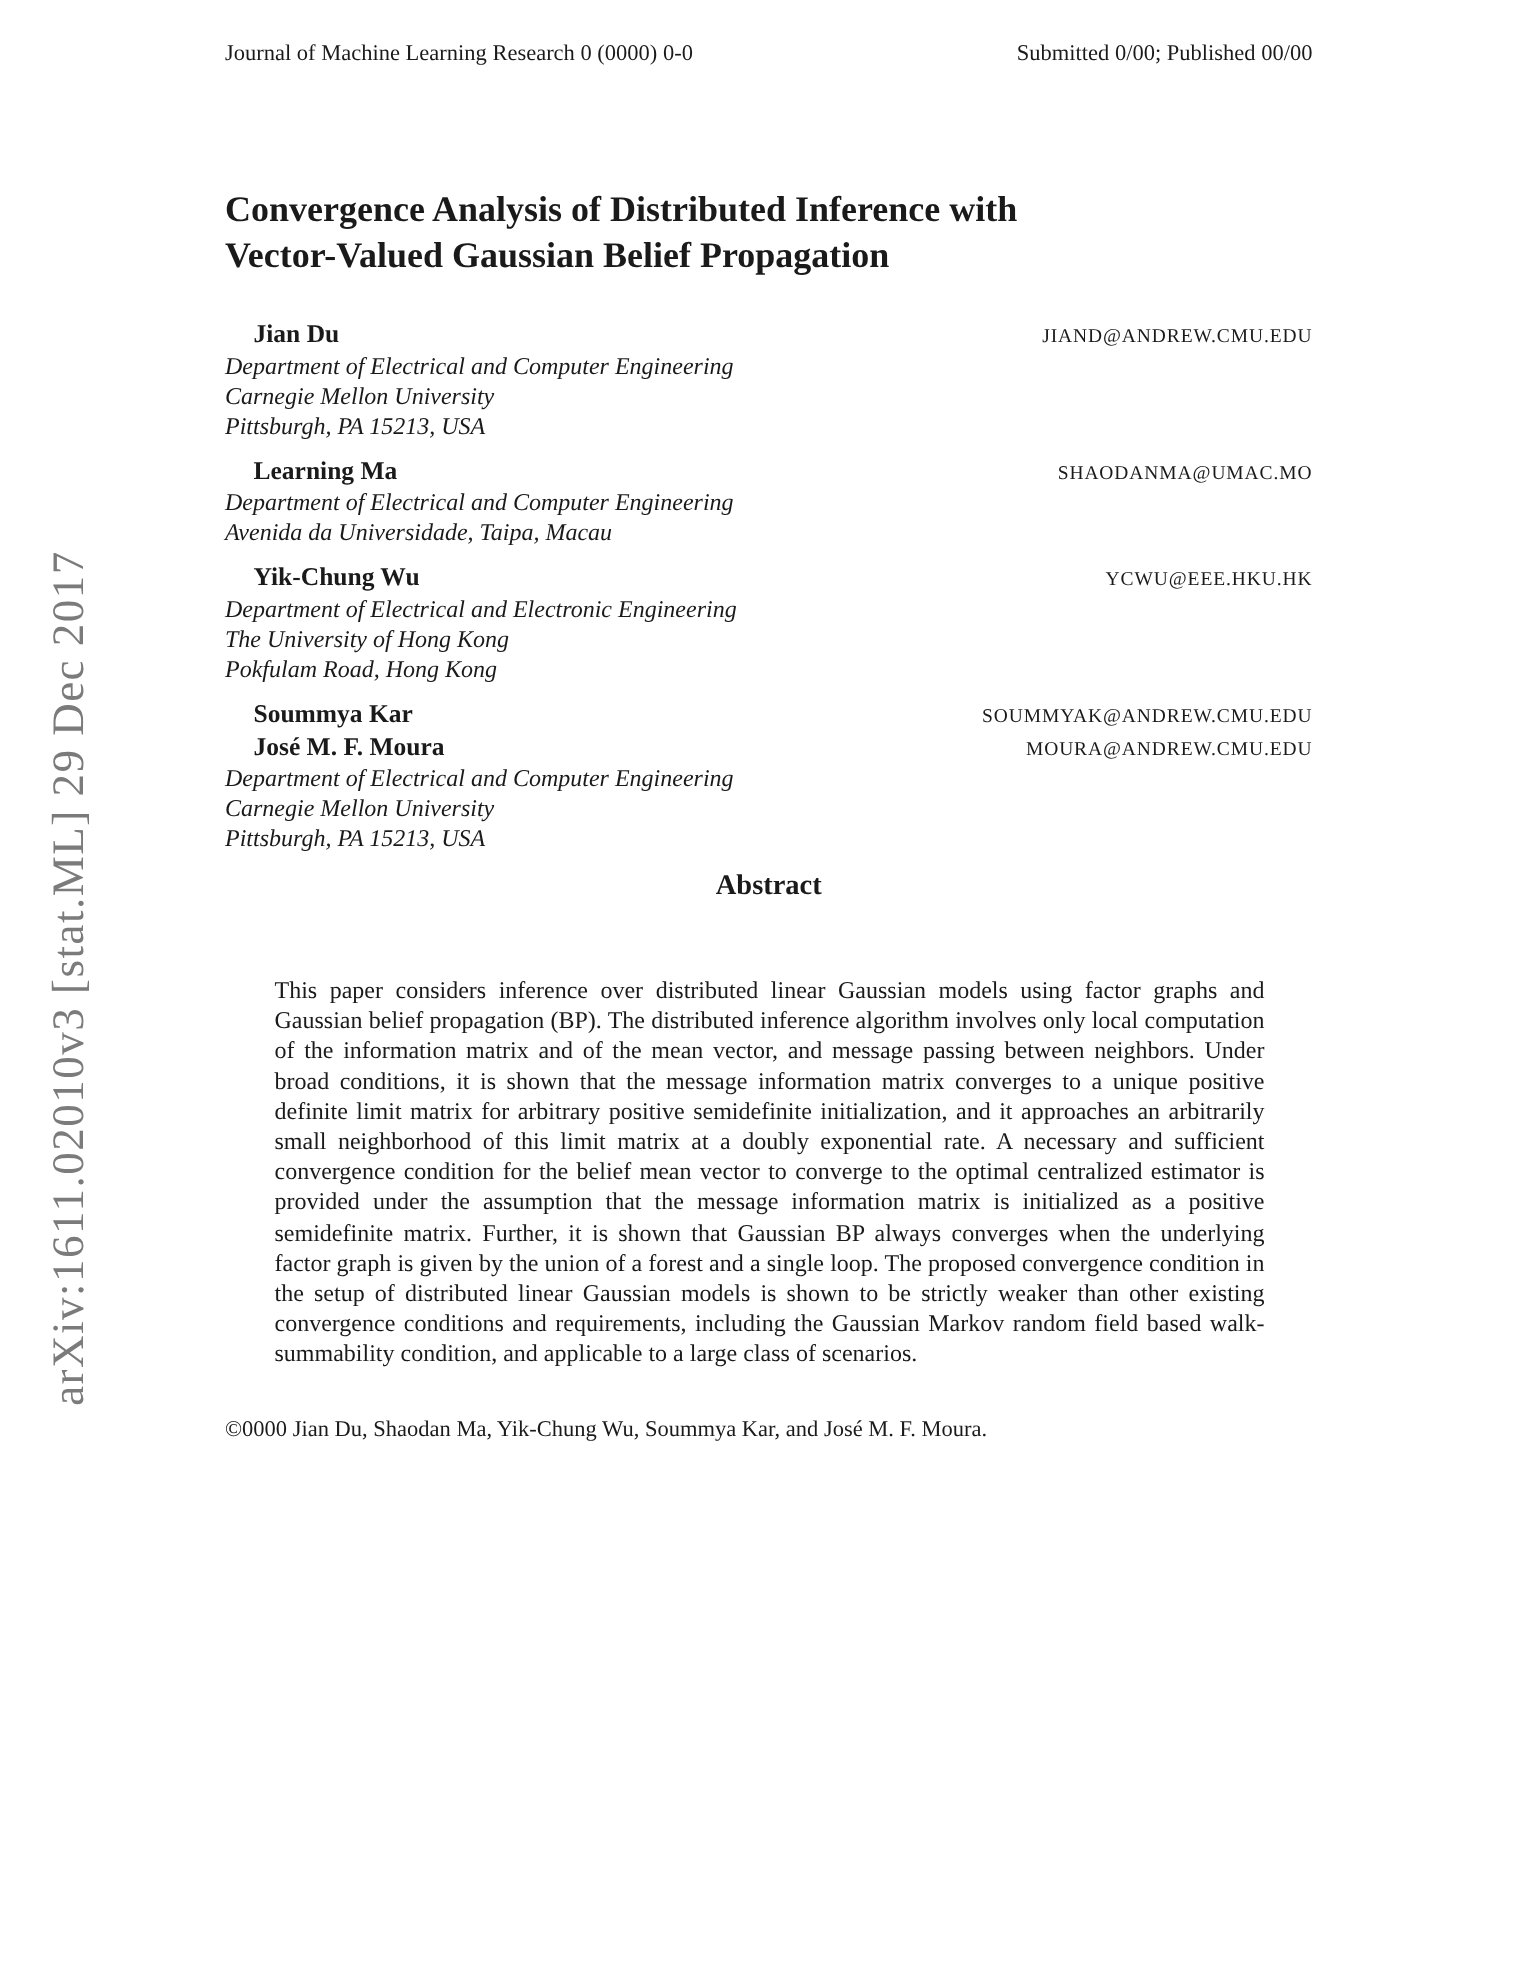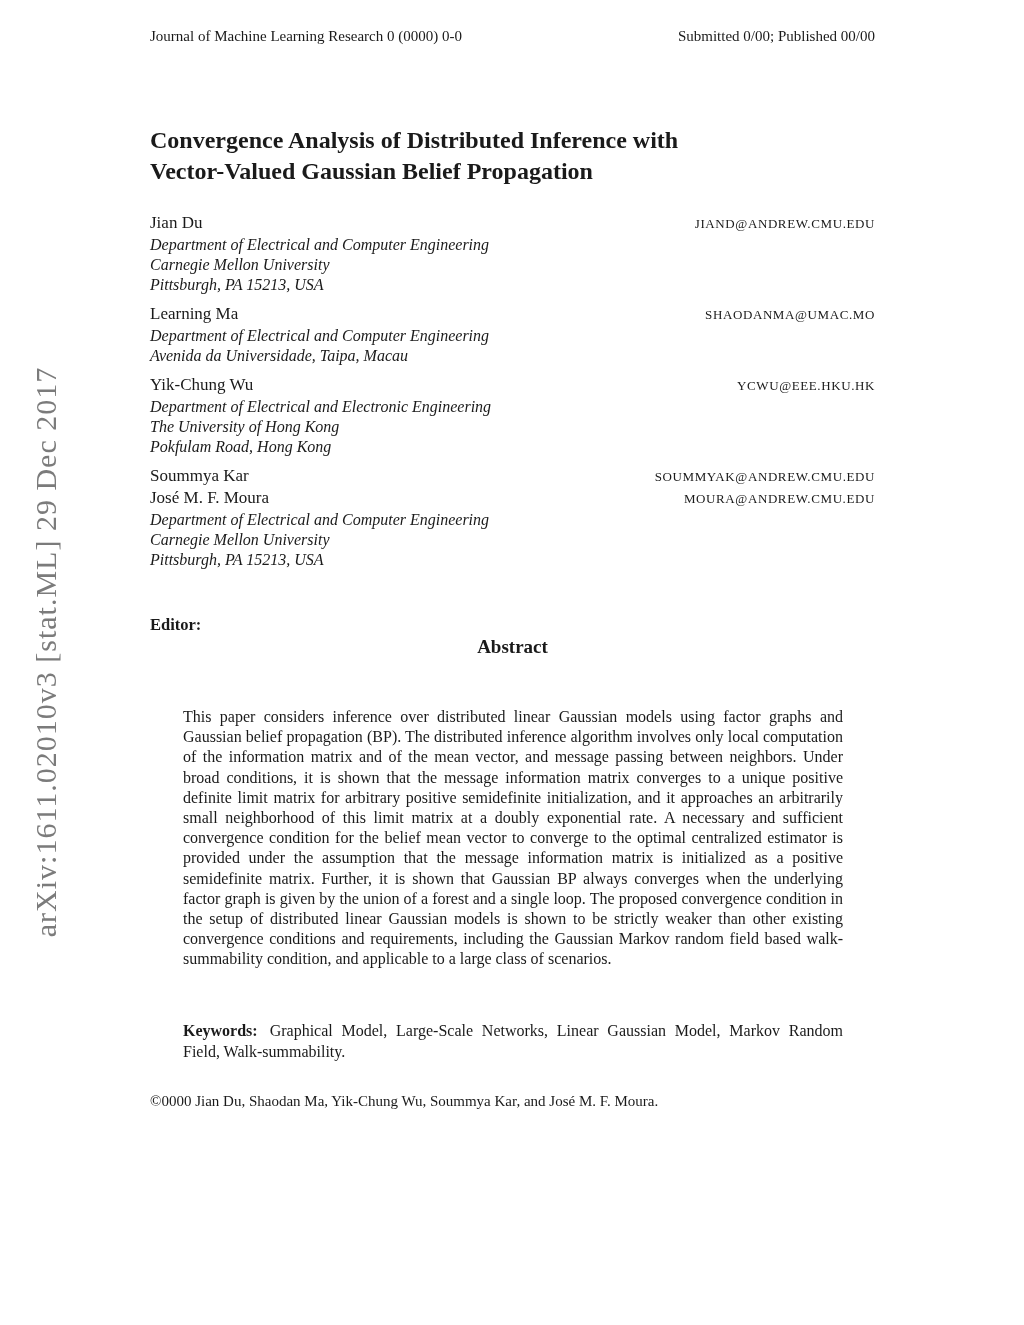--- a/index.html
+++ b/index.html
@@ -42,22 +42,23 @@
   }
   .authors { margin-top: 26px; }
   .author-group { margin-bottom: 9px; }
   .person-row {
     display: flex;
     justify-content: space-between;
     align-items: baseline;
     height: 22px;
   }
   .person-name {
-    font-weight: normal;
+    font-weight: bold;
     font-size: 17px;
+    margin-left: 19px;
   }
   .person-email {
     font-size: 13px;
     letter-spacing: 0.6px;
   }
   .aff-line {
     font-style: italic;
     font-size: 16px;
     line-height: 20px;
   }
@@ -152,25 +153,21 @@
         <span class="person-name">José M. F. Moura</span>
         <span class="person-email">MOURA@ANDREW.CMU.EDU</span>
       </div>
       <div class="aff-line">Department of Electrical and Computer Engineering</div>
       <div class="aff-line">Carnegie Mellon University</div>
       <div class="aff-line">Pittsburgh, PA 15213, USA</div>
     </div>
 
   </div>
 
-  <div class="editor-line">Editor:</div>
 
   <div class="abstract-heading">Abstract</div>
 
   <div class="abstract-body">This paper considers inference over distributed linear Gaussian models using factor graphs and Gaussian belief propagation (BP). The distributed inference algorithm involves only local computation of the information matrix and of the mean vector, and message passing between neighbors. Under broad conditions, it is shown that the message information matrix converges to a unique positive definite limit matrix for arbitrary positive semidefinite initialization, and it approaches an arbitrarily small neighborhood of this limit matrix at a doubly exponential rate. A necessary and sufficient convergence condition for the belief mean vector to converge to the optimal centralized estimator is provided under the assumption that the message information matrix is initialized as a positive semidefinite matrix. Further, it is shown that Gaussian BP always converges when the underlying factor graph is given by the union of a forest and a single loop. The proposed convergence condition in the setup of distributed linear Gaussian models is shown to be strictly weaker than other existing convergence conditions and requirements, including the Gaussian Markov random field based walk-summability condition, and applicable to a large class of scenarios.</div>
 
-  <div class="keywords-block">
-    <span class="keywords-label">Keywords:</span><span>Graphical Model, Large-Scale Networks, Linear Gaussian Model, Markov Random Field, Walk-summability.</span>
-  </div>
 
   <div class="copyright-line">©0000 Jian Du, Shaodan Ma, Yik-Chung Wu, Soummya Kar, and José M. F. Moura.</div>
 
 </div>
 
 </body></html>

